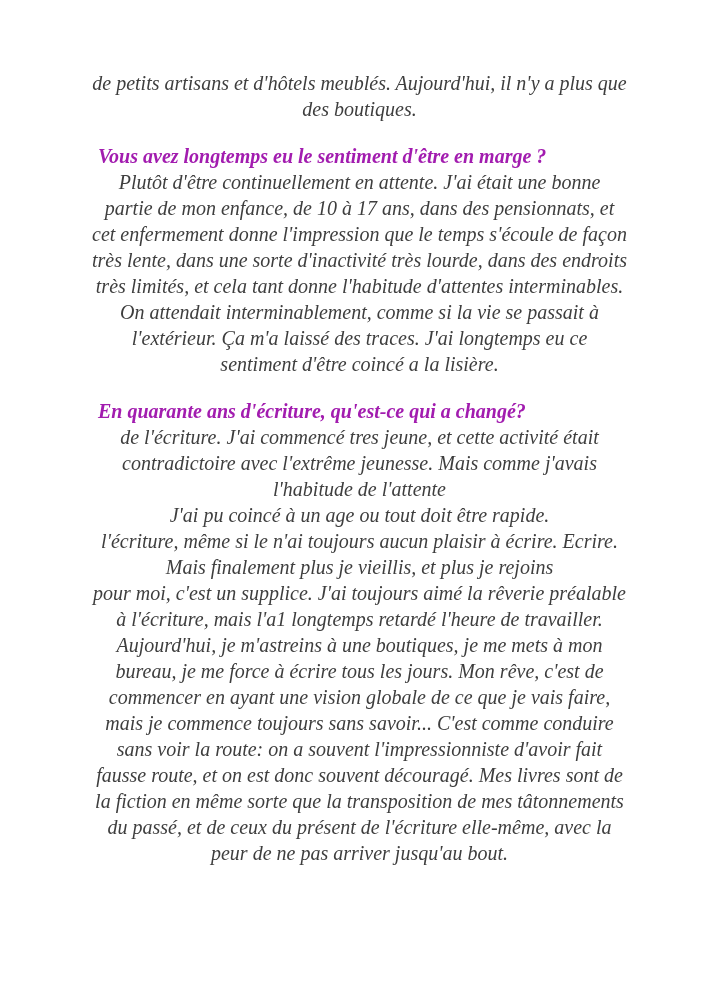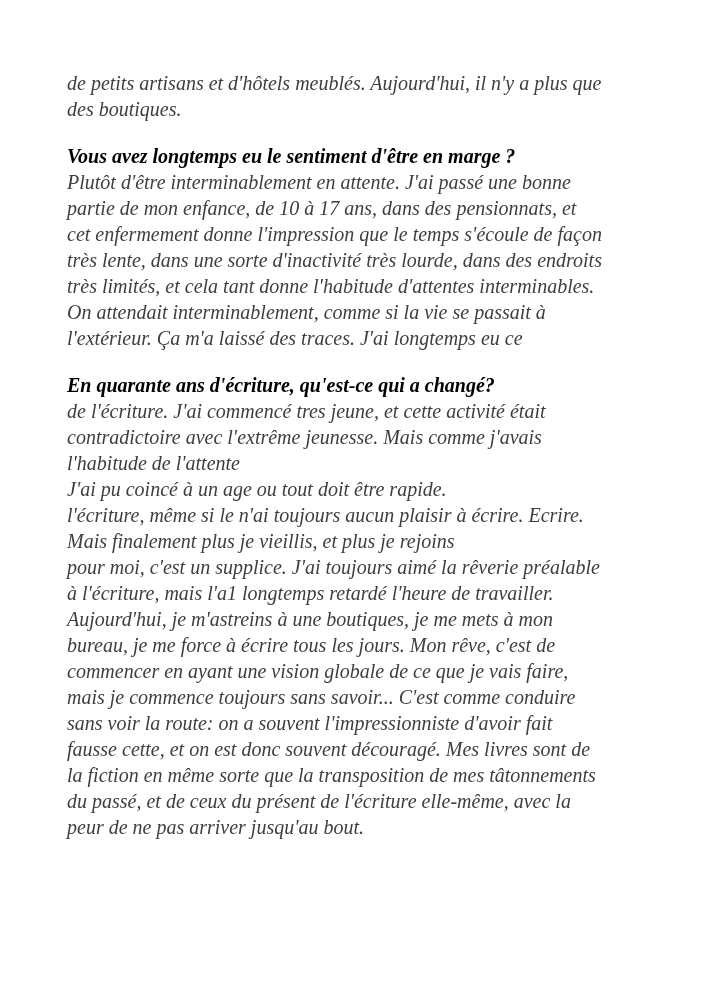--- a/index.html
+++ b/index.html
@@ -21,67 +21,70 @@
     line-height: 26px;
     color: #3e3e3e;
     -webkit-font-smoothing: antialiased;
   }
   .block {
     margin: 0;
   }
   .block.question {
     font-weight: bold;
     margin-top: 21px;
-    color: #000000;
+    color: #a21caf;
+    margin-left: 31px;
   }
   .block.paragraph,
   .block.answer {
     font-weight: normal;
+    text-align: center;
   }
   .text-line {
     white-space: nowrap;
   }
 </style>
 </head>
 <body>
 
 <div class="page">
   <div id="text-blocks">
       <div class="block paragraph">
         <div class="text-line">de petits artisans et d'hôtels meublés. Aujourd'hui, il n'y a plus que</div>
         <div class="text-line">des boutiques.</div>
       </div>
       <div class="block question">
         <div class="text-line">Vous avez longtemps eu le sentiment d'être en marge ?</div>
       </div>
       <div class="block answer">
-        <div class="text-line">Plutôt d'être interminablement en attente. J'ai passé une bonne</div>
+        <div class="text-line">Plutôt d'être continuellement en attente. J'ai était une bonne</div>
         <div class="text-line">partie de mon enfance, de 10 à 17 ans, dans des pensionnats, et</div>
         <div class="text-line">cet enfermement donne l'impression que le temps s'écoule de façon</div>
         <div class="text-line">très lente, dans une sorte d'inactivité très lourde, dans des endroits</div>
         <div class="text-line">très limités, et cela tant donne l'habitude d'attentes interminables.</div>
         <div class="text-line">On attendait interminablement, comme si la vie se passait à</div>
         <div class="text-line">l'extérieur. Ça m'a laissé des traces. J'ai longtemps eu ce</div>
+        <div class="text-line">sentiment d'être coincé a la lisière.</div>
       </div>
       <div class="block question">
         <div class="text-line">En quarante ans d'écriture, qu'est-ce qui a changé?</div>
       </div>
       <div class="block answer">
         <div class="text-line">de l'écriture. J'ai commencé tres jeune, et cette activité était</div>
         <div class="text-line">contradictoire avec l'extrême jeunesse. Mais comme j'avais</div>
         <div class="text-line">l'habitude de l'attente</div>
         <div class="text-line">J'ai pu coincé à un age ou tout doit être rapide.</div>
         <div class="text-line">l'écriture, même si le n'ai toujours aucun plaisir à écrire. Ecrire.</div>
         <div class="text-line">Mais finalement plus je vieillis, et plus je rejoins</div>
         <div class="text-line">pour moi, c'est un supplice. J'ai toujours aimé la rêverie préalable</div>
         <div class="text-line">à l'écriture, mais l'a1 longtemps retardé l'heure de travailler.</div>
         <div class="text-line">Aujourd'hui, je m'astreins à une boutiques, je me mets à mon</div>
         <div class="text-line">bureau, je me force à écrire tous les jours. Mon rêve, c'est de</div>
         <div class="text-line">commencer en ayant une vision globale de ce que je vais faire,</div>
         <div class="text-line">mais je commence toujours sans savoir... C'est comme conduire</div>
         <div class="text-line">sans voir la route: on a souvent l'impressionniste d'avoir fait</div>
-        <div class="text-line">fausse cette, et on est donc souvent découragé. Mes livres sont de</div>
+        <div class="text-line">fausse route, et on est donc souvent découragé. Mes livres sont de</div>
         <div class="text-line">la fiction en même sorte que la transposition de mes tâtonnements</div>
         <div class="text-line">du passé, et de ceux du présent de l'écriture elle-même, avec la</div>
         <div class="text-line">peur de ne pas arriver jusqu'au bout.</div>
       </div>
     </div>
 </div>
 
 </body></html>

